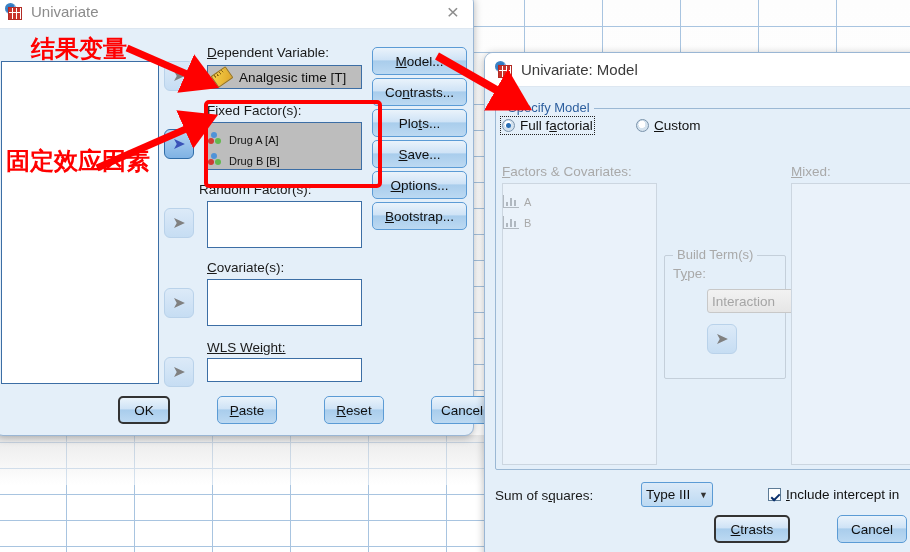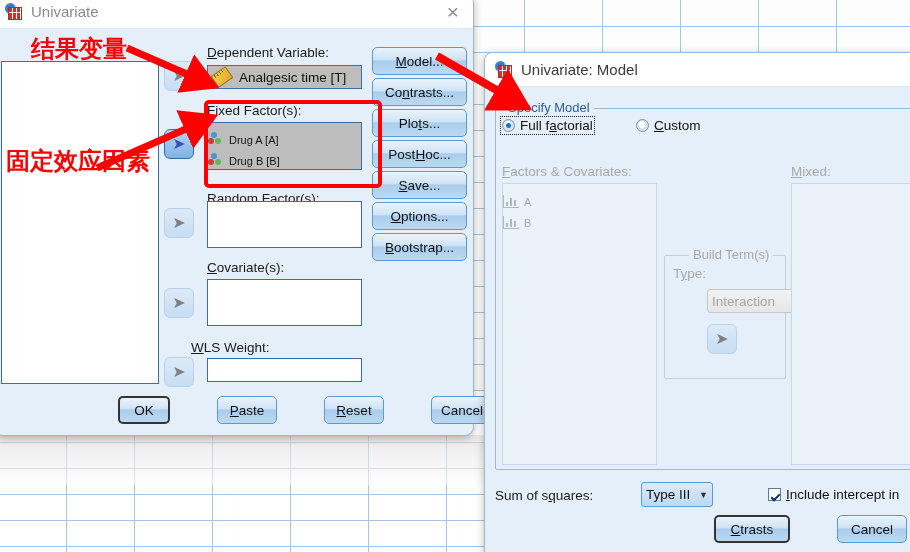--- a/index.html
+++ b/index.html
@@ -83,21 +83,21 @@
   .arrbtn.active{border:1px solid #2f6ca8;
      background:linear-gradient(to bottom,#b7d6f3,#7fb2e4);}
   .arrow-gl{font-size:16px;color:#808080;line-height:1;}
   .arrow-gl.blue{color:#3a52b8;}
 
   
   .grp{position:absolute;border:1px solid #9bb8d4;border-radius:2px;}
   .grp>.cap{position:absolute;top:-9px;left:8px;background:#e4eff9;padding:0 4px;
      font-size:13px;color:#2d5f9e;}
   .grp.dim{border-color:#c4cfda;}
-  .grp.dim>.cap{color:#a9a9a9;margin-left:16px;}
+  .grp.dim>.cap{color:#a9a9a9;}
 
   
   .radio{display:flex;align-items:center;font-size:13.5px;color:#111;}
   .radio .dot{width:13px;height:13px;border-radius:50%;border:1px solid #7a93ab;
      background:radial-gradient(circle at 45% 40%,#ffffff 0 38%,#d4e2ee 40% 100%);
      margin-right:5px;position:relative;box-sizing:border-box;}
   .radio.on .dot:after{content:"";position:absolute;left:3px;top:3px;width:5px;height:5px;
      border-radius:50%;background:#2a6fb5;}
   .radio.focus{outline:1px dotted #222;outline-offset:1px;}
 
@@ -208,37 +208,37 @@
           <i></i>
           <i></i>
         </span>
       <span>Drug B [B]</span>
     </div>
   </div>
   <div class="arrbtn active" style="position:absolute;left:169px;top:134px;">
     <span class="arrow-gl blue">➤</span>
   </div>
 
-  <div class="lbl" style="position:absolute;left:212px;top:187px;margin-top:9px;">
+  <div class="lbl" style="position:absolute;left:204px;top:187px;">
     <span>R</span><u style="text-decoration:none">andom Factor(s):</u>
   </div>
   <div class="field" style="position:absolute;left:212px;top:206px;width:155px;height:47px;"></div>
   <div class="arrbtn" style="position:absolute;left:169px;top:213px;">
     <span class="arrow-gl">➤</span>
   </div>
 
   <div class="lbl" style="position:absolute;left:212px;top:265px;">
     <u>C</u><span>ovariate(s):</span>
   </div>
   <div class="field" style="position:absolute;left:212px;top:284px;width:155px;height:47px;"></div>
   <div class="arrbtn" style="position:absolute;left:169px;top:293px;">
     <span class="arrow-gl">➤</span>
   </div>
 
-  <div class="lbl" style="position:absolute;left:196px;top:345px;">
+  <div class="lbl" style="position:absolute;left:212px;top:345px;text-decoration:underline;">
     <u>W</u><span>LS Weight:</span>
   </div>
   <div class="field" style="position:absolute;left:212px;top:363px;width:155px;height:24px;"></div>
   <div class="arrbtn" style="position:absolute;left:169px;top:362px;">
     <span class="arrow-gl">➤</span>
   </div>
 
   <div style="position:absolute;left:377px;top:52px;">
     <div class="btn sidebtn">
       <u>M</u>
@@ -246,25 +246,20 @@
     </div>
     <div class="btn sidebtn">
       <span>Co</span>
         <u>n</u>
         <span>trasts...</span>
     </div>
     <div class="btn sidebtn">
       <span>Plo</span>
         <u>t</u>
         <span>s...</span>
-    </div>
-    <div class="btn sidebtn">
-      <span>Post </span>
-        <u>H</u>
-        <span>oc...</span>
     </div>
     <div class="btn sidebtn">
       <u>S</u>
         <span>ave...</span>
     </div>
     <div class="btn sidebtn">
       <u>O</u>
         <span>ptions...</span>
     </div>
     <div class="btn sidebtn">

